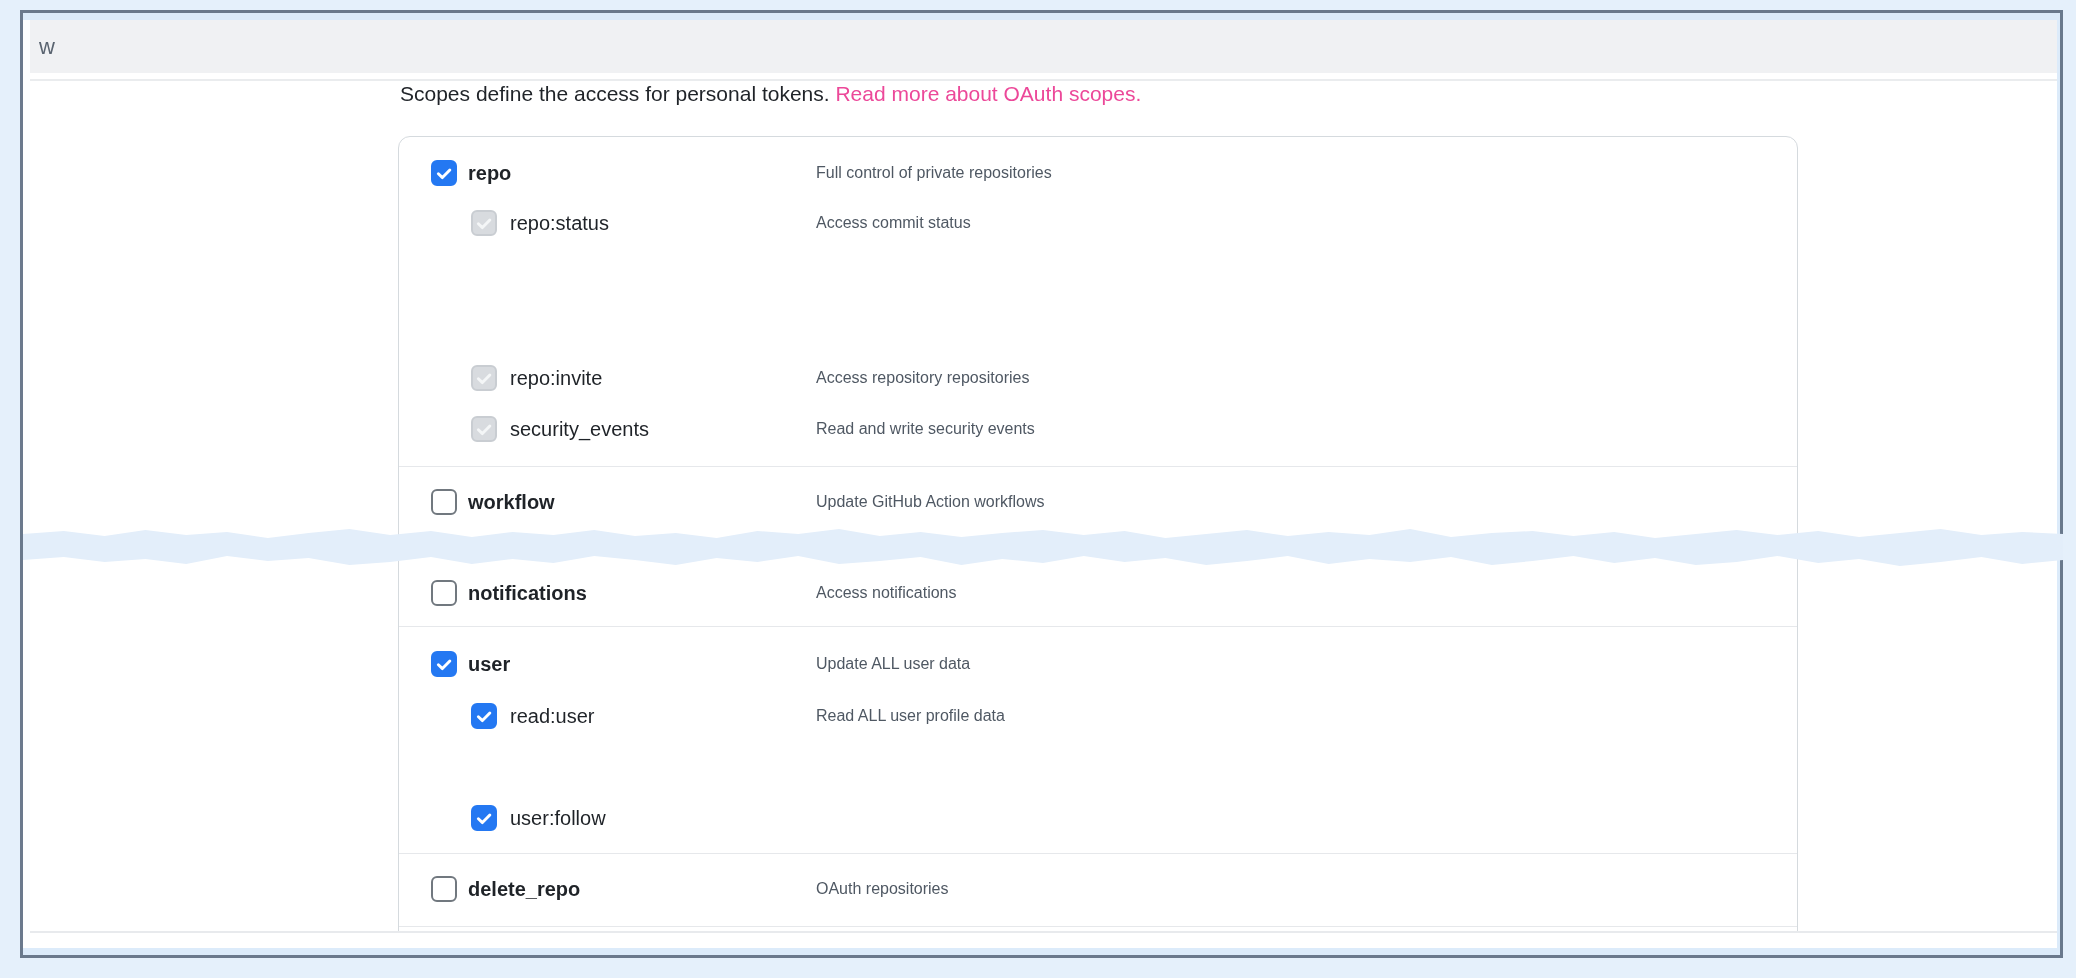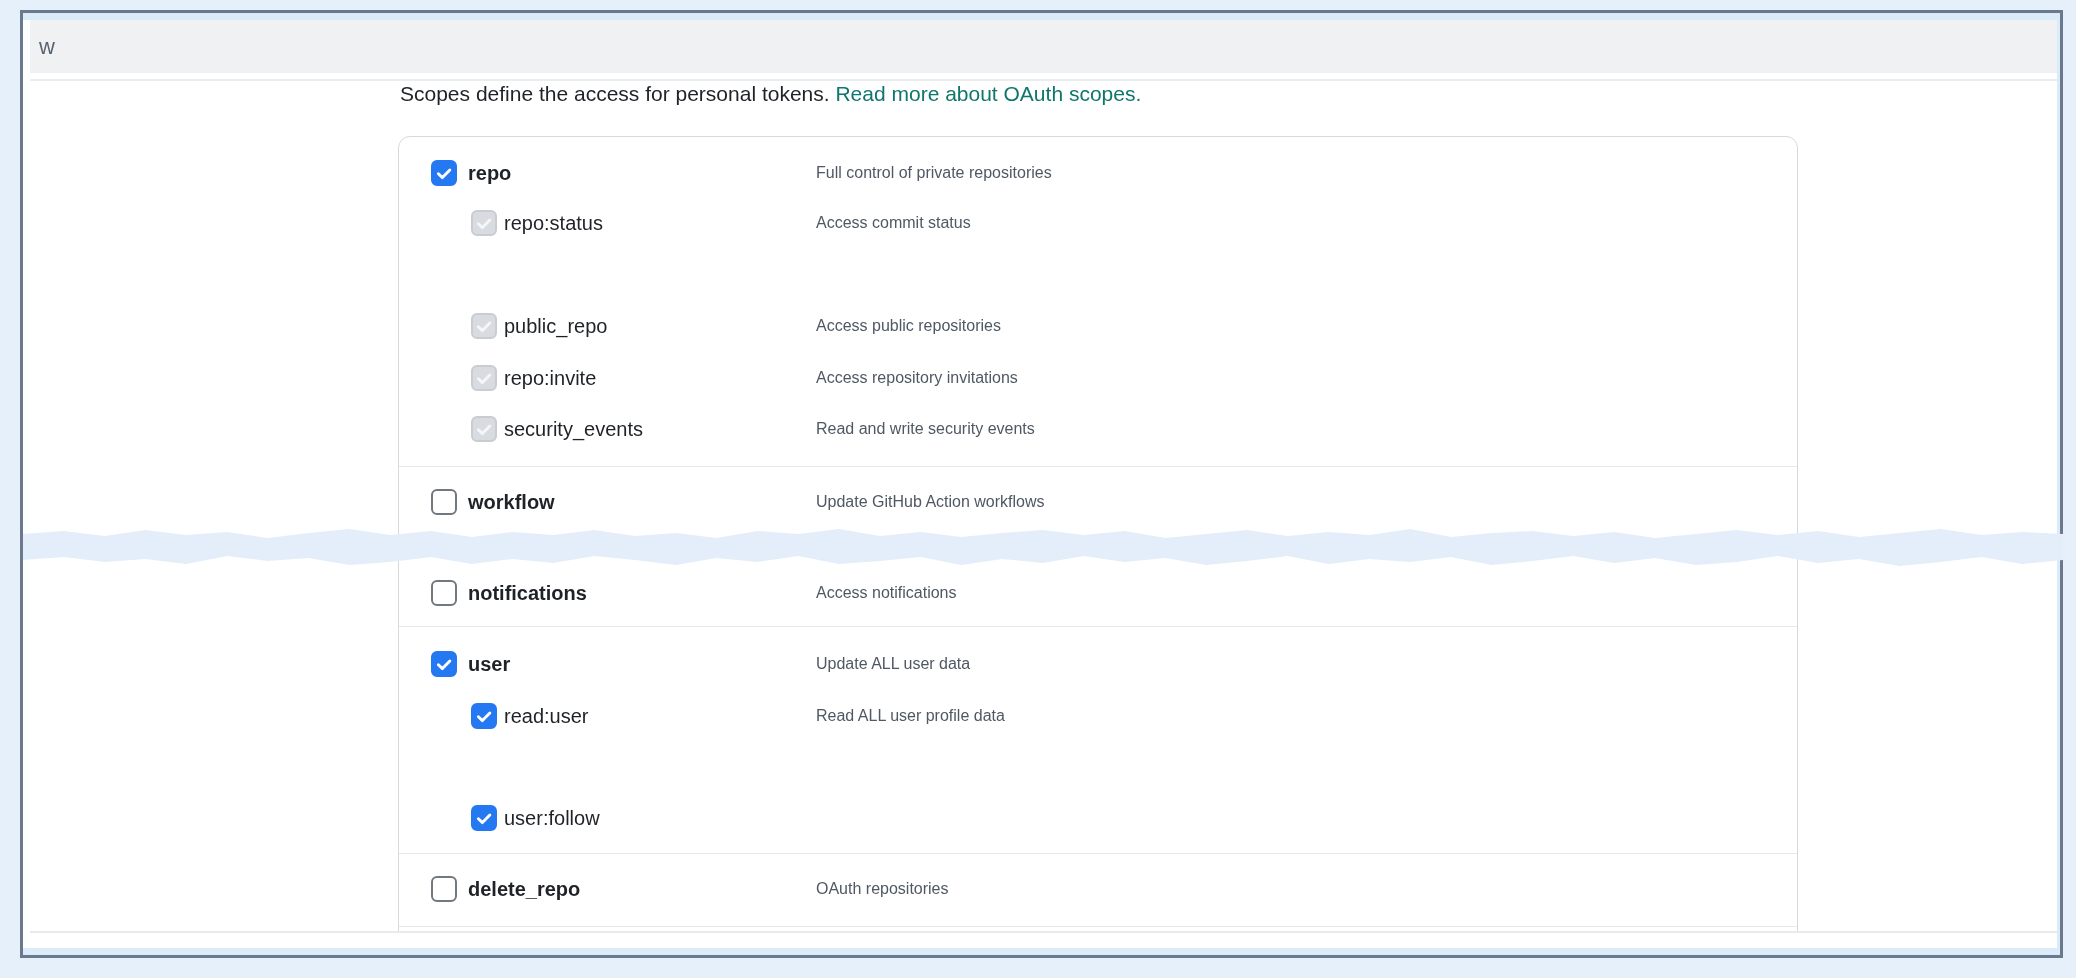--- a/index.html
+++ b/index.html
@@ -14,41 +14,41 @@
          background:#ffffff;overflow:hidden;}
   #left-strip{position:absolute;left:23px;top:20px;width:7px;height:928px;background:#fdfefe;}
 
   
   .header-bar{position:absolute;left:0;top:0;width:100%;height:53px;background:#f0f1f3;}
   .header-bar .hdr-text{position:absolute;left:9px;top:0;line-height:53px;font-size:22px;color:#5a6470;}
   .header-hairline{position:absolute;left:0;top:59px;width:100%;height:2px;background:#eaecee;}
 
   
   .intro{position:absolute;left:370px;top:62px;font-size:21px;color:#1f2328;white-space:nowrap;}
-  .intro a{color:#0f766e;text-decoration:none;cursor:pointer;}
+  .intro a{color:#ec4899;text-decoration:none;cursor:pointer;}
 
   
   .scopes-box{position:absolute;left:368px;top:116px;width:1400px;height:900px;
               border:1px solid #d5dade;border-radius:12px;box-sizing:border-box;background:#fff;}
   .divider{position:absolute;left:0;width:100%;height:1px;background:#e6e8eb;}
 
   .row{position:absolute;left:0;right:0;height:52px;}
   .cb{position:absolute;top:13px;width:26px;height:26px;border-radius:6px;box-sizing:border-box;
       background:#ffffff;border:2px solid #71787f;cursor:pointer;}
   .cb svg{display:none;position:absolute;left:2px;top:3px;width:18px;height:18px;}
   .cb.checked{background:#2478f2;border-color:#2478f2;}
   .cb.checked svg{display:block;}
   .cb.checked.disabled{background:#d8dbdf;border-color:#c9cdd2;}
   .cb.checked.disabled svg path{stroke:#f4f6f7;}
   .name{position:absolute;top:0;line-height:52px;font-size:20px;color:#1f2328;cursor:pointer;text-align:center;}
   .name.bold{font-weight:700;}
   .desc{position:absolute;left:417px;top:0;line-height:52px;font-size:16px;color:#4f5863;}
 
   .cb-l1{left:32px;} .lbl-l1{left:69px;}
-  .cb-l2{left:72px;} .lbl-l2{left:105px;}
+  .cb-l2{left:72px;} .lbl-l2{left:111px;}
 
   
   .tear{position:absolute;left:23px;top:526px;width:2040px;height:42px;z-index:40;}
 
   
   .bottom-hairline{position:absolute;left:0;top:911px;width:100%;height:2px;background:#e8eaed;z-index:30;}
   .bottom-cover{position:absolute;left:0;top:913px;width:100%;height:15px;background:#ffffff;z-index:30;}
 </style>
 </head>
 <body>
@@ -79,37 +79,28 @@
       </div>
       <div class="row" style="top:60px">
         <span class="cb cb-l2 checked disabled">
           <svg viewBox="0 0 16 16">
               <path d="M13.2 4.4 6.6 11.2 3 7.8" stroke="#ffffff" stroke-width="2.6" fill="none" stroke-linecap="round" stroke-linejoin="round"></path>
             </svg>
         </span>
         <span class="name lbl-l2">repo:status</span>
         <span class="desc">Access commit status</span>
       </div>
-      <div class="row" style="top:163px">
-        <span class="cb cb-l2 checked disabled">
-          <svg viewBox="0 0 16 16">
-              <path d="M13.2 4.4 6.6 11.2 3 7.8" stroke="#ffffff" stroke-width="2.6" fill="none" stroke-linecap="round" stroke-linejoin="round"></path>
-            </svg>
-        </span>
-        <span class="name lbl-l2">public_repo</span>
-        <span class="desc">Access public repositories</span>
-      </div>
       <div class="row" style="top:215px">
         <span class="cb cb-l2 checked disabled">
           <svg viewBox="0 0 16 16">
               <path d="M13.2 4.4 6.6 11.2 3 7.8" stroke="#ffffff" stroke-width="2.6" fill="none" stroke-linecap="round" stroke-linejoin="round"></path>
             </svg>
         </span>
         <span class="name lbl-l2">repo:invite</span>
-        <span class="desc">Access repository invitations</span>
+        <span class="desc">Access repository repositories</span>
       </div>
       <div class="row" style="top:266px">
         <span class="cb cb-l2 checked disabled">
           <svg viewBox="0 0 16 16">
               <path d="M13.2 4.4 6.6 11.2 3 7.8" stroke="#ffffff" stroke-width="2.6" fill="none" stroke-linecap="round" stroke-linejoin="round"></path>
             </svg>
         </span>
         <span class="name lbl-l2">security_events</span>
         <span class="desc">Read and write security events</span>
       </div>

